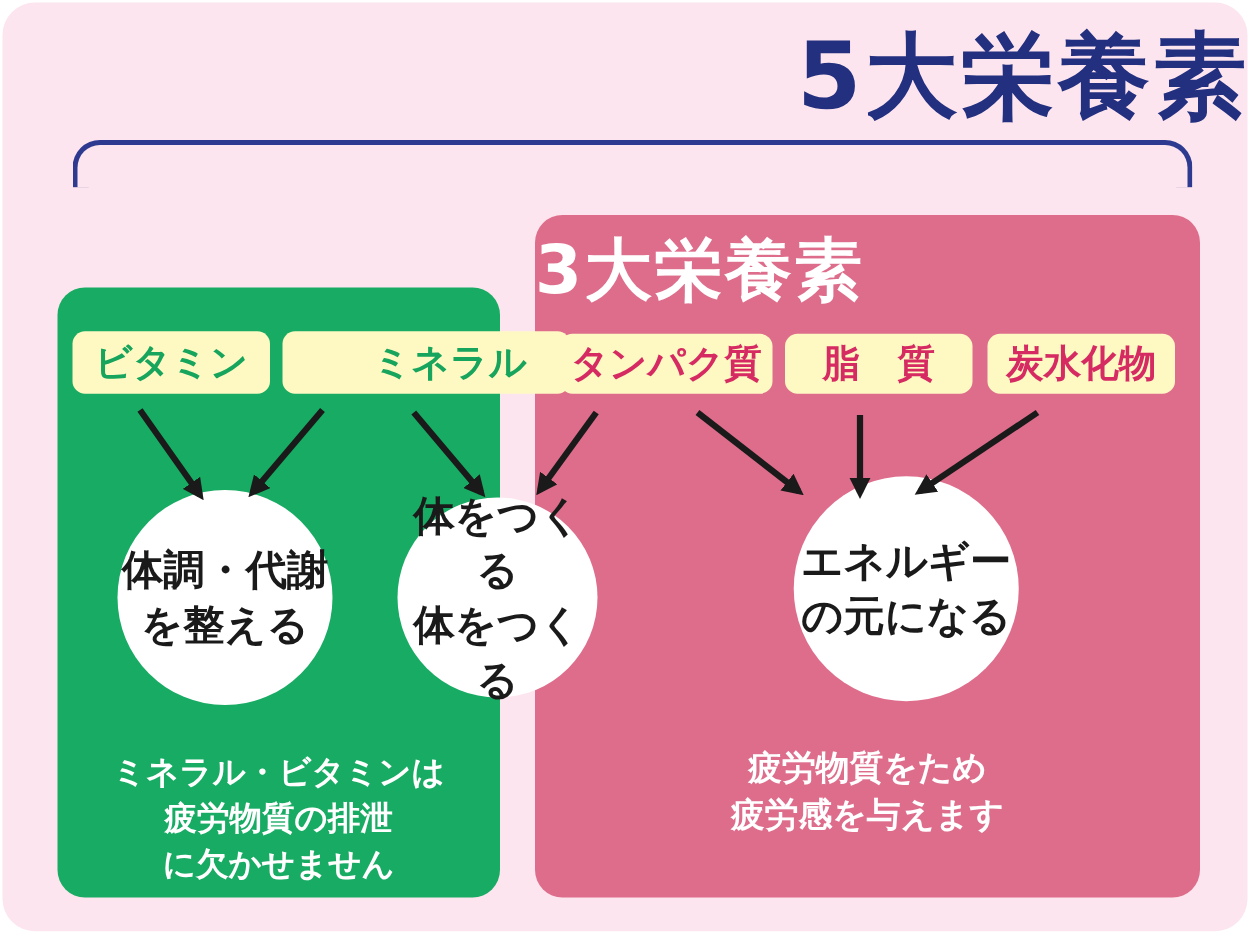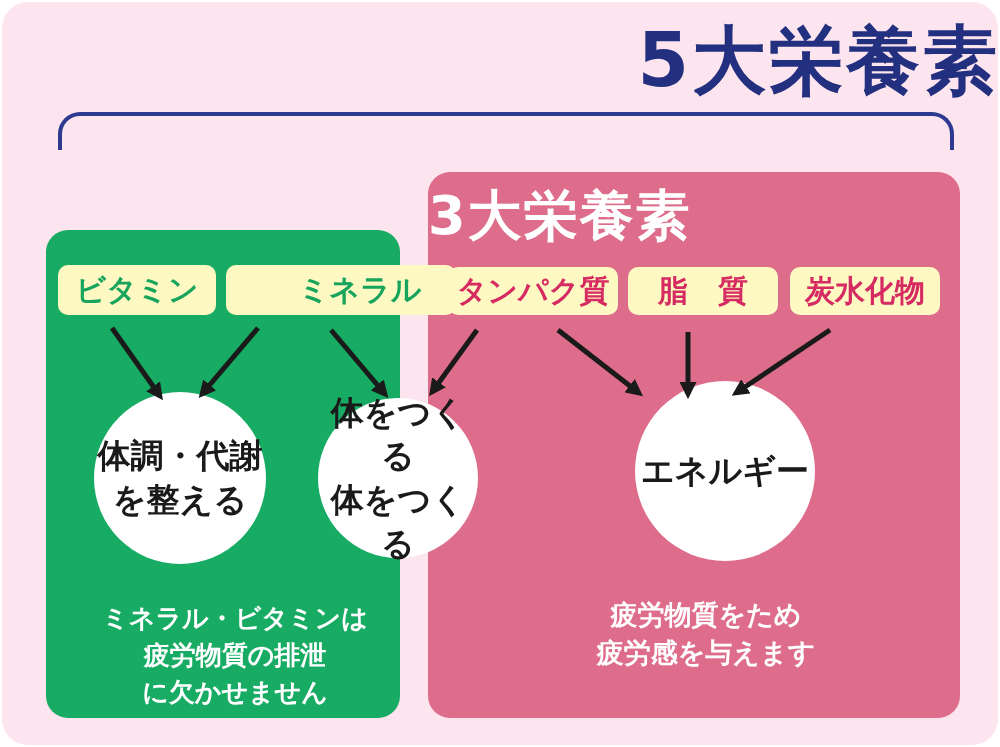--- a/index.html
+++ b/index.html
@@ -23,21 +23,21 @@
   .chip.c-mineral{left:226px;top:265px;width:192px;height:50px;padding-left:38px;}
   .chip.c-protein{left:448px;top:267px;width:170px;height:48px;}
   .chip.c-fat{left:628px;top:267px;width:150px;height:48px;}
   .chip.c-carb{left:790px;top:267px;width:150px;height:48px;}
   .circle{position:absolute;background:#ffffff;border-radius:50%;display:flex;
           flex-direction:column;align-items:center;justify-content:center;
           color:#1a1a1a;font-weight:700;font-size:33px;line-height:1.32;text-align:center;}
   .circle.c1{left:94px;top:392px;width:172px;height:172px;}
   .circle.c2{left:318px;top:398px;width:160px;height:160px;}
   .circle.c3{left:607px;top:381px;width:180px;height:180px;margin-left:28px;}
-  .note{position:absolute;text-align:center;color:#ffffff;font-weight:600;margin-left:12px;}
+  .note{position:absolute;text-align:center;color:#ffffff;font-weight:600;}
   .note.green-note{left:46px;width:354px;top:600px;font-size:26px;line-height:1.42;}
   .note.pink-note{left:428px;width:532px;top:596px;font-size:27px;line-height:1.42;}
   .arrows{position:absolute;left:0;top:0;width:1000px;height:747px;pointer-events:none;}
 </style>
 </head>
 <body>
 
 <div class="stage">
   <div class="bg"></div>
 
@@ -60,20 +60,21 @@
   <div class="circle c1">
     <span>体調・代謝</span>
     <span>を整える</span>
   </div>
   <div class="circle c2">
     <span>体をつくる</span>
     <span>体をつくる</span>
   </div>
   <div class="circle c3">
     <span>エネルギー</span>
+    <span>の元になる</span>
   </div>
 
   <svg class="arrows" viewBox="0 0 1000 747" xmlns="http://www.w3.org/2000/svg">
     <defs>
       <marker id="ah" viewBox="0 0 10 10" refX="7" refY="5" markerWidth="3.4" markerHeight="3.4" orient="auto-start-reverse">
         <path d="M0,0 L10,5 L0,10 Z" fill="#1a1a1a"></path>
       </marker>
     </defs>
     <g id="arrow-group">
         <line x1="112" y1="328" x2="160" y2="396" stroke="#1a1a1a" stroke-width="5" marker-end="url(#ah)"></line>

